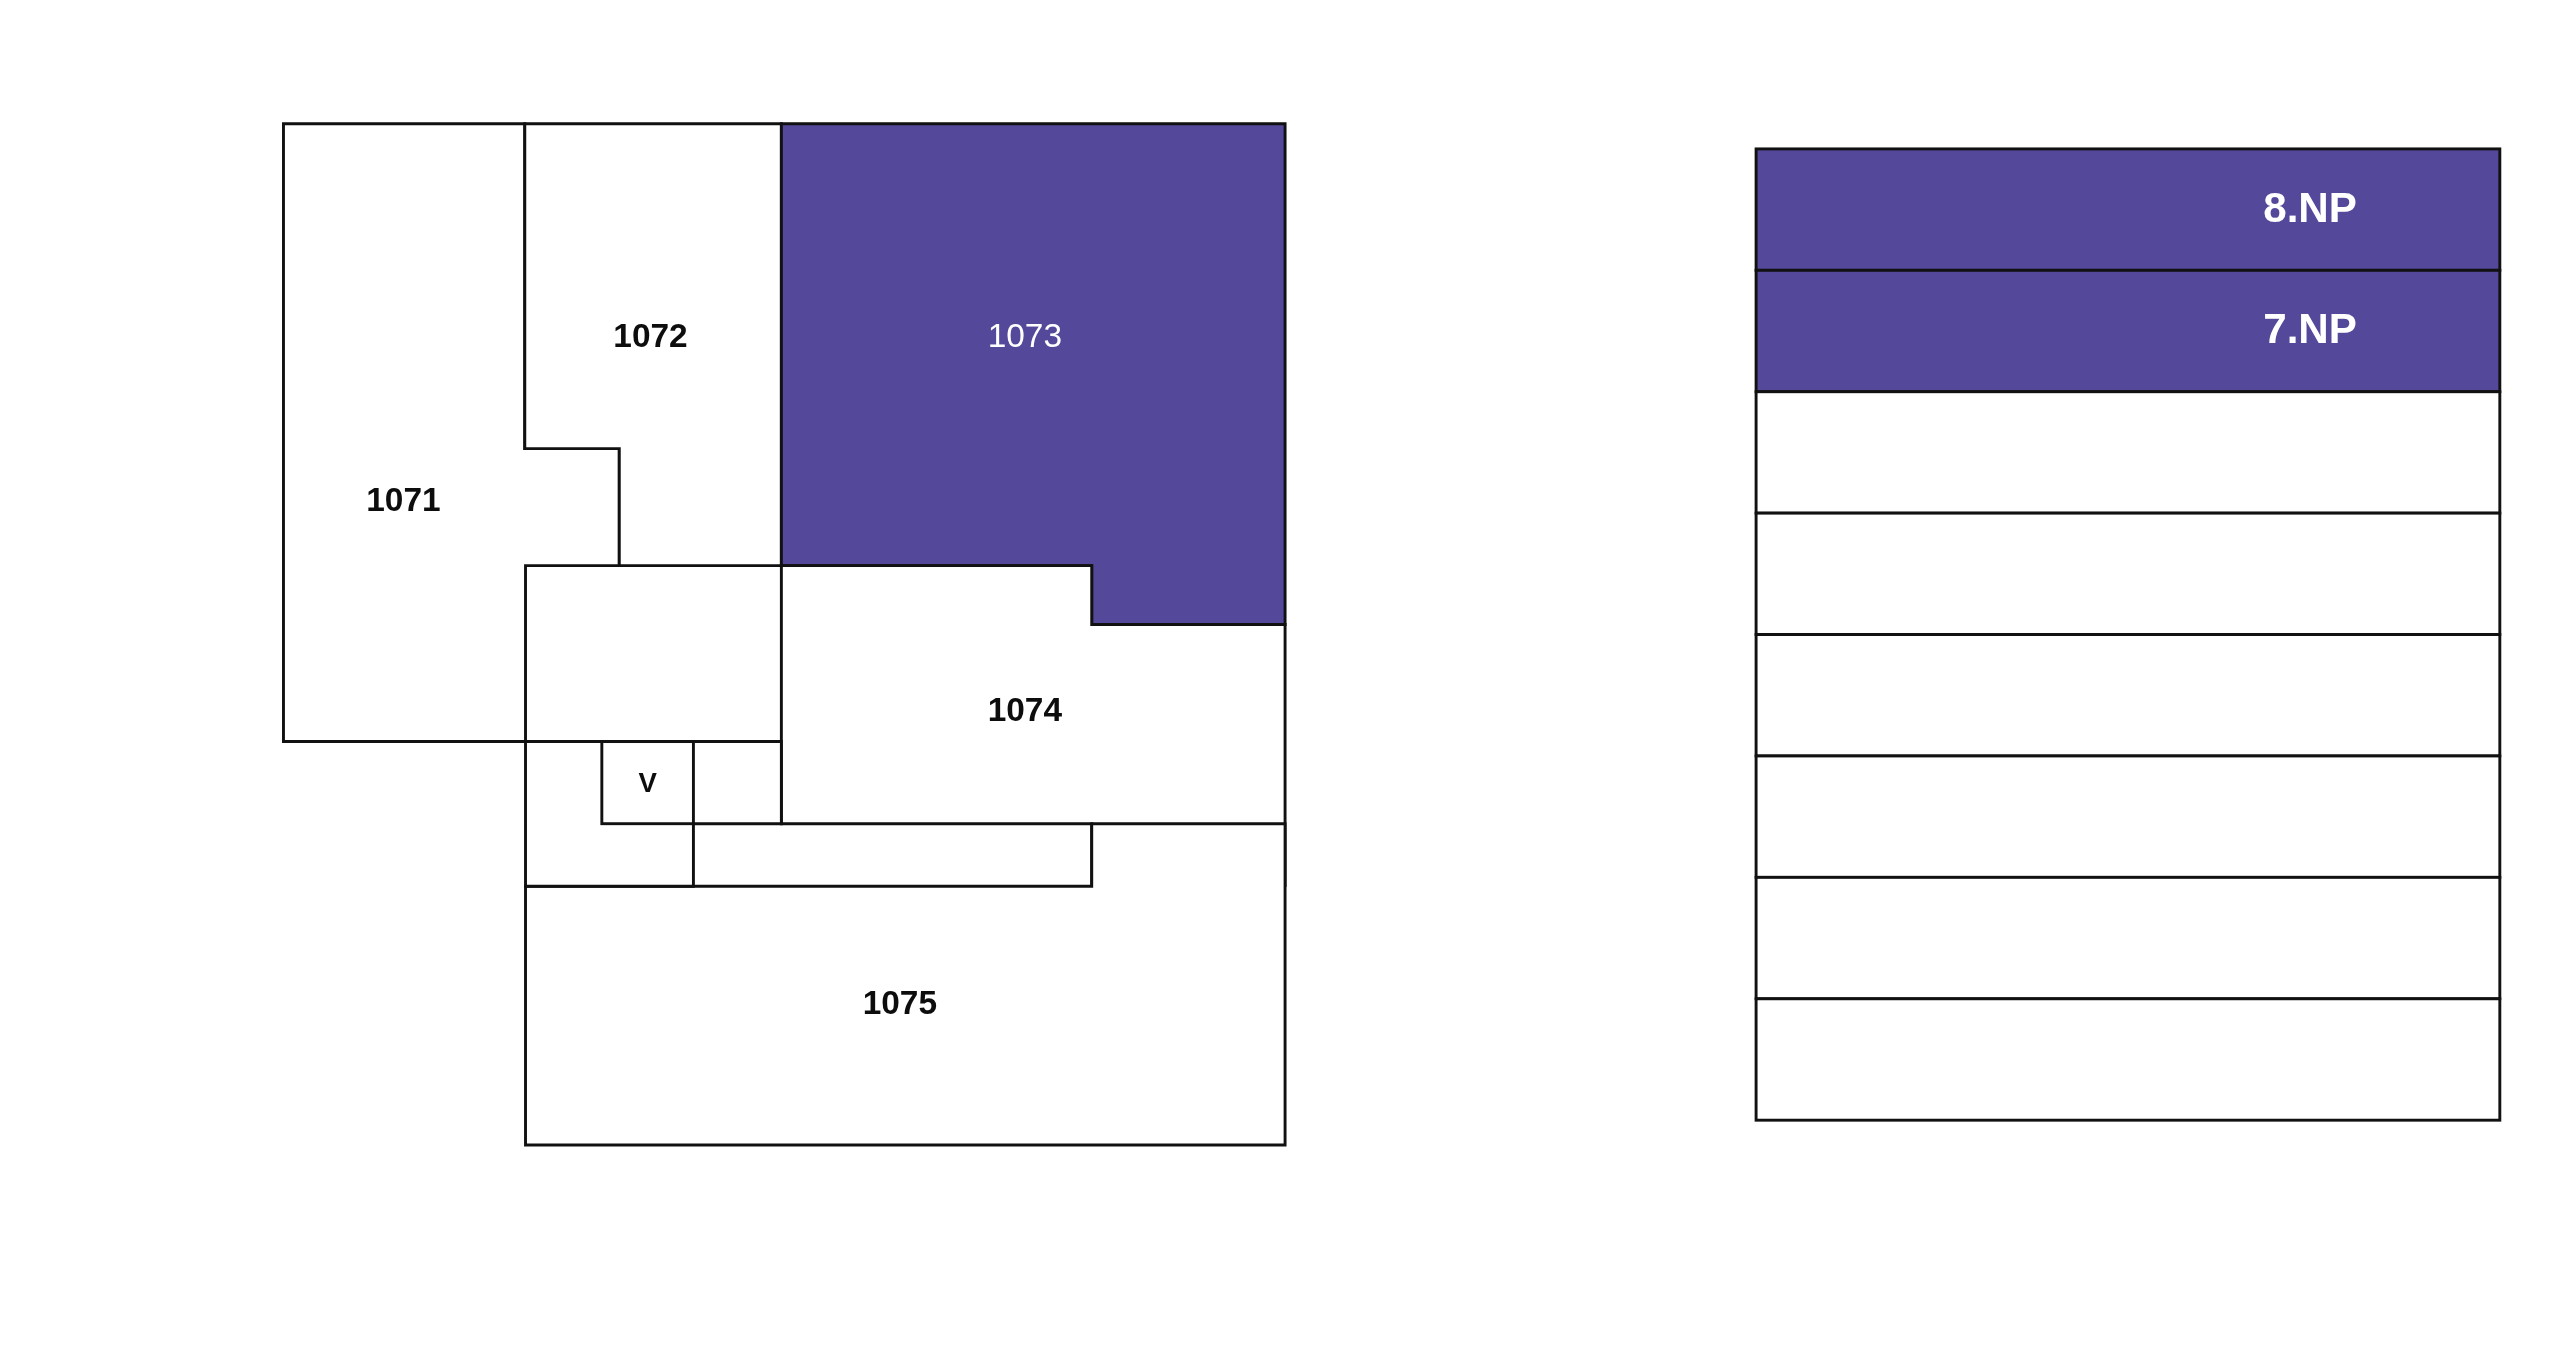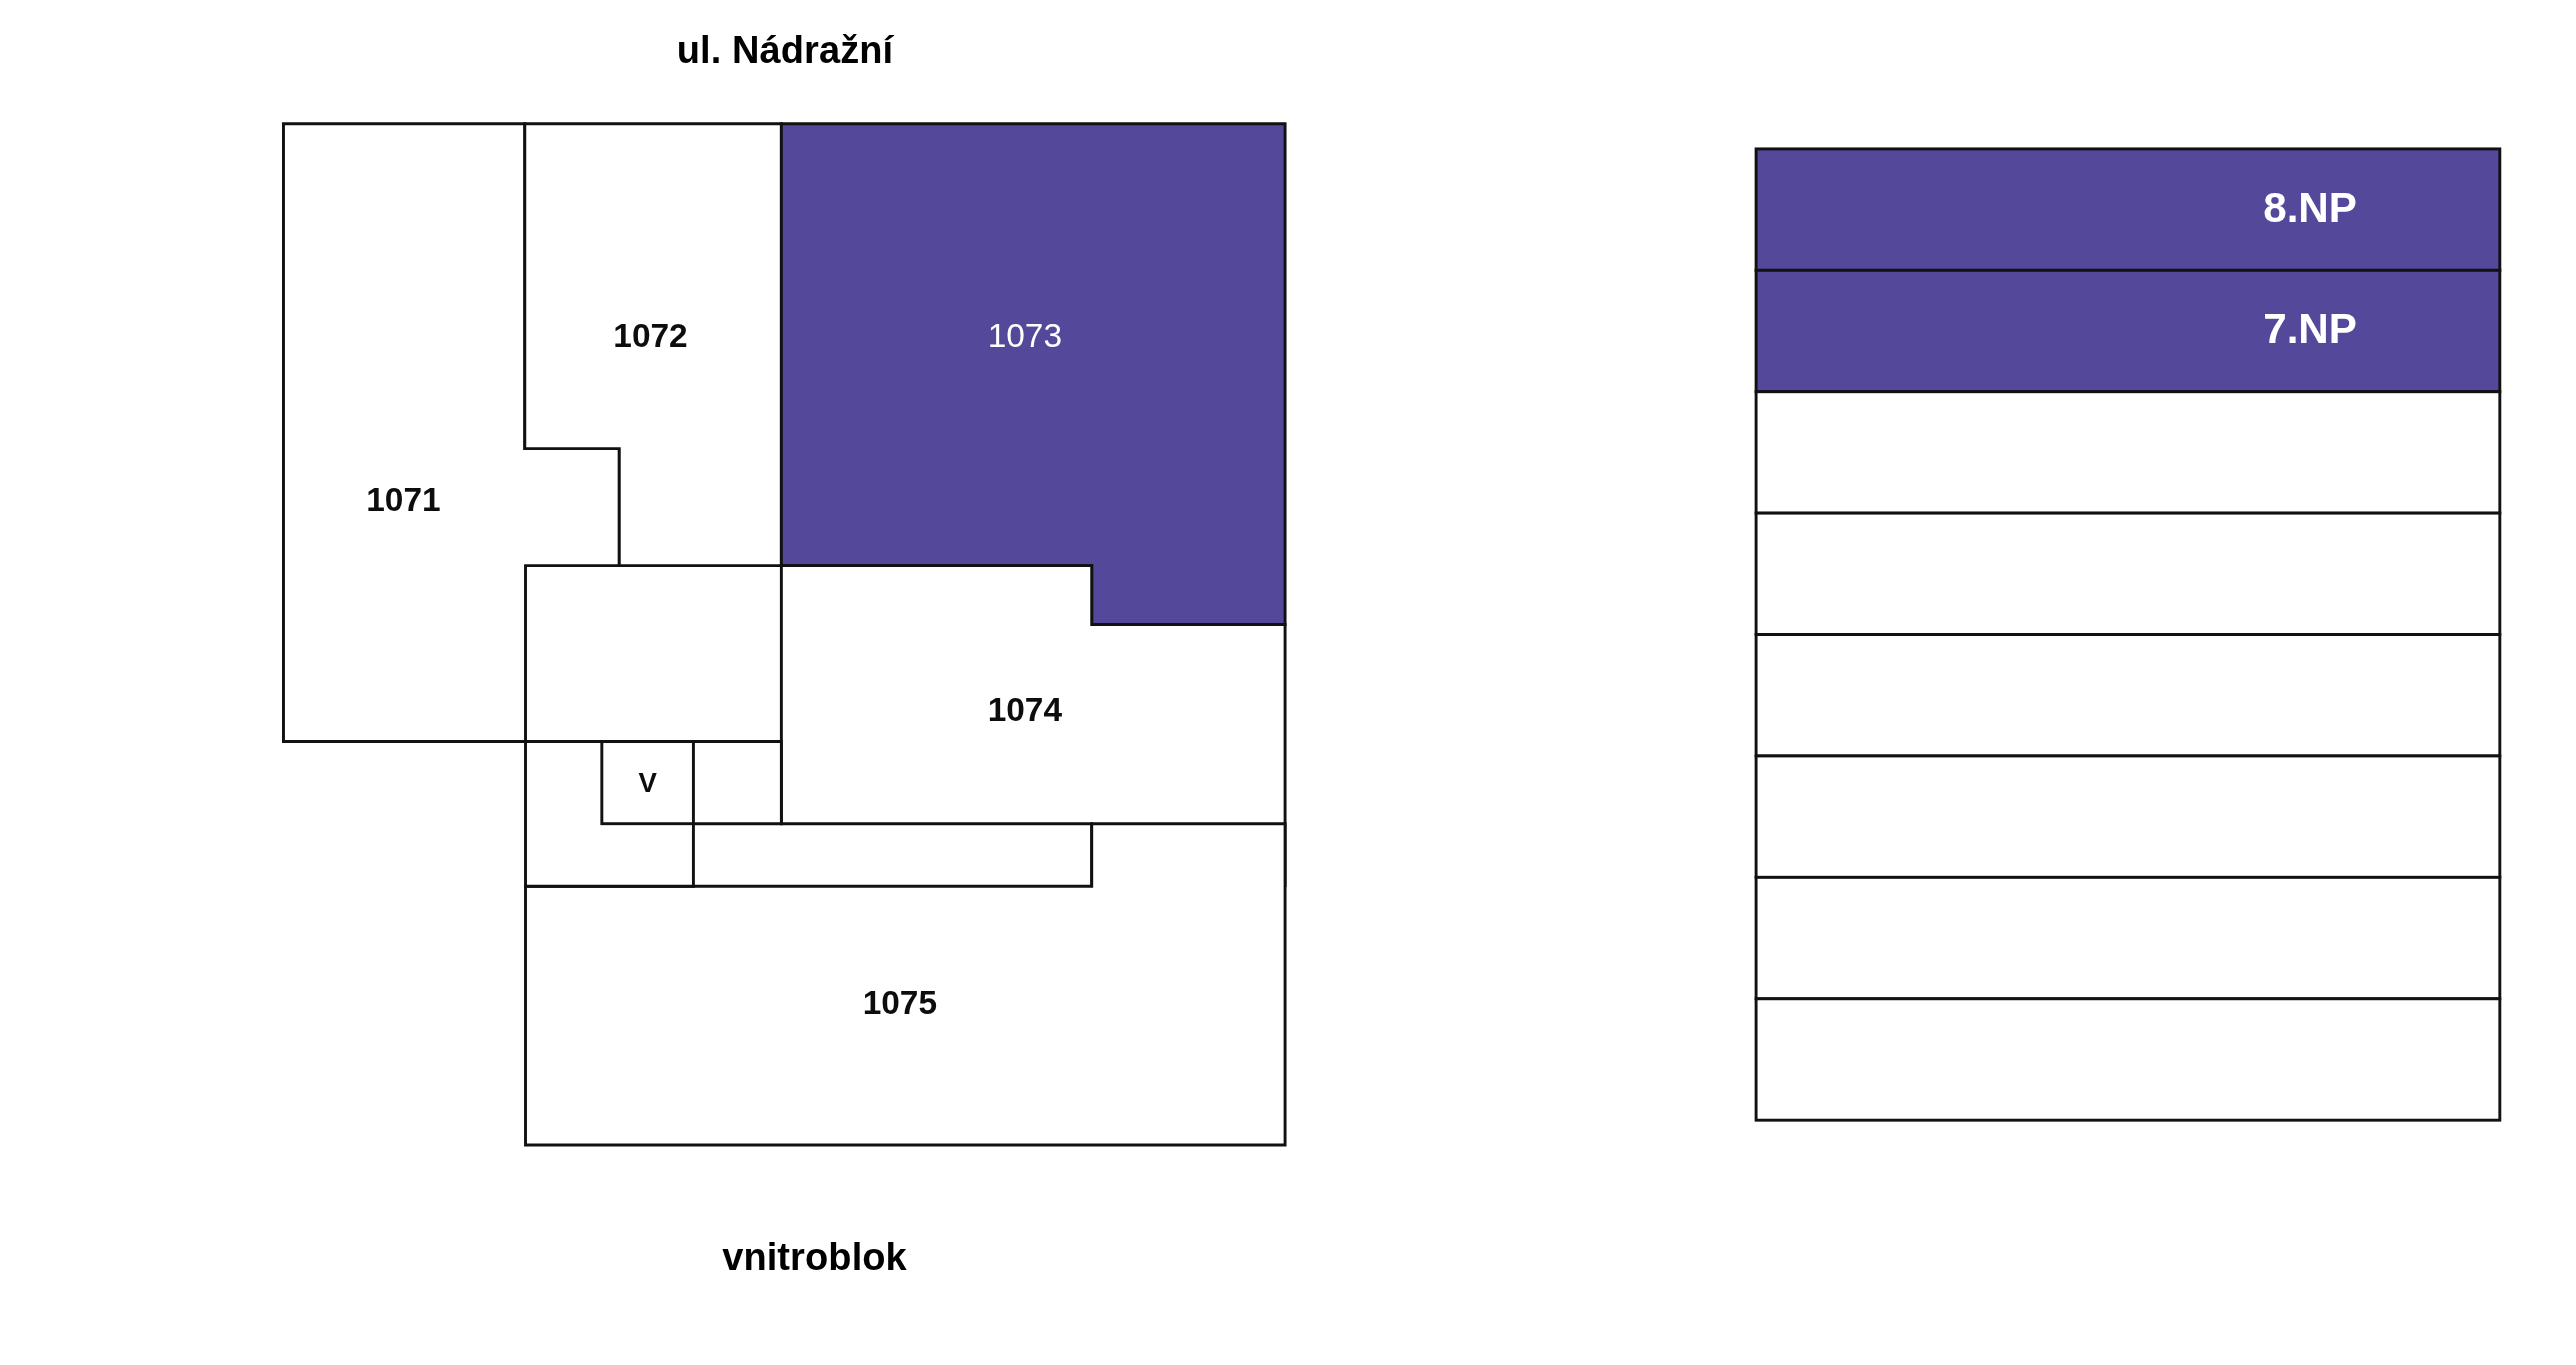--- a/index.html
+++ b/index.html
@@ -92,21 +92,20 @@
     fill: #ffffff;
     text-anchor: middle;
     dominant-baseline: middle;
   }
 </style>
 </head>
 <body>
 
 <div class="stage">
 
-  <div class="caption caption-top">ul. Nádražní</div>
 
   <svg class="plan-svg" width="1570" height="1236" viewBox="0 0 2160 1700" style="position:absolute; left:0; top:0;">
 
     <path class="unit-shape" d="M 390 170 L 722 170 L 722 617 L 852 617 L 852 778 L 723 778 L 723 1020 L 390 1020 Z"></path>
 
     <path class="unit-shape" d="M 722 170 L 1075 170 L 1075 778 L 852 778 L 852 617 L 722 617 Z"></path>
 
     <path class="unit-shape selected" d="M 1075 170 L 1768 170 L 1768 859 L 1502 859 L 1502 778 L 1075 778 Z"></path>
 
     <path class="unit-shape" d="M 1075 778 L 1502 778 L 1502 859 L 1768 859 L 1768 1218 L 1502 1218 L 1502 1133 L 1075 1133 Z"></path>
@@ -122,21 +121,20 @@
 
     <text class="unit-label" x="895" y="465">1072</text>
 
     <text class="unit-label on-selected" x="1410" y="465">1073</text>
 
     <text class="unit-label" x="1410" y="980">1074</text>
 
     <text class="unit-label" x="1238" y="1383">1075</text>
   </svg>
 
-  <div class="caption caption-bottom">vnitroblok</div>
 
   <svg class="floors-svg" width="771" height="996" viewBox="0 0 1060 1370" style="position:absolute; left:1745px; top:138px;">
 
     <g>
       <rect class="floor-row active" x="15" y="15" width="1023" height="167"></rect>
       <text class="floor-label" x="777" y="100">8.NP</text>
     </g>
 
     <g>
       <rect class="floor-row active" x="15" y="182" width="1023" height="167"></rect>

